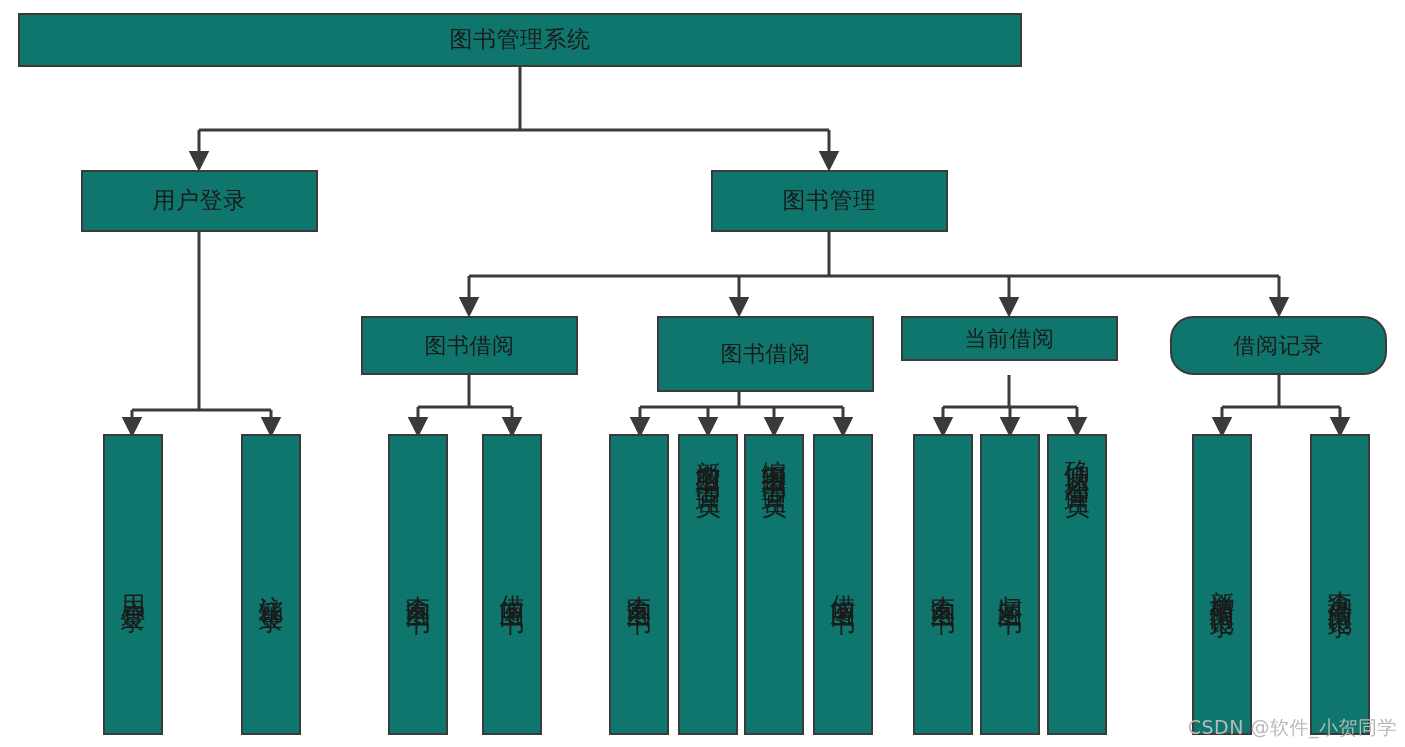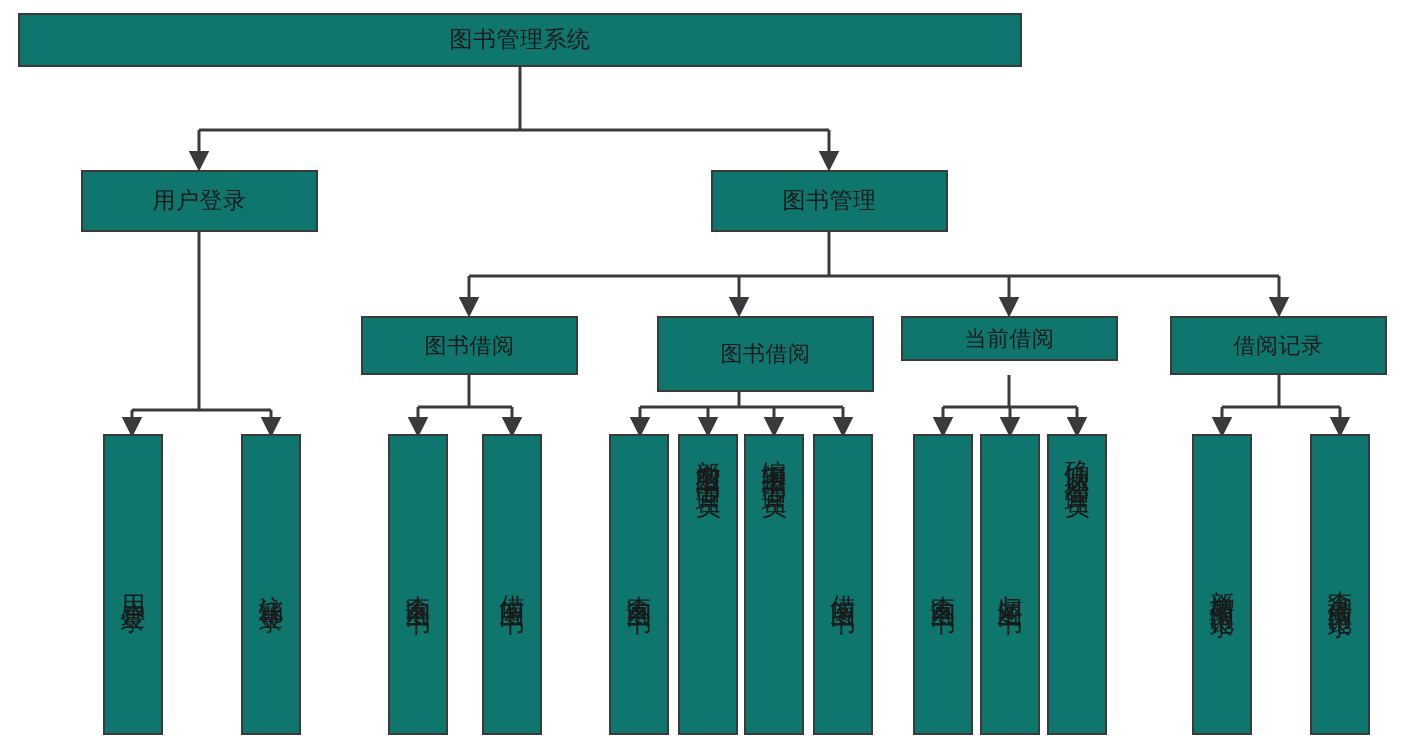--- a/index.html
+++ b/index.html
@@ -155,21 +155,21 @@
   </div>
 
   <div class="node level-two" style="left:657px; top:316px; width:217px; height:76px;">
     <span class="node-label">图书借阅</span>
   </div>
 
   <div class="node level-two" style="left:901px; top:316px; width:217px; height:45px;">
     <span class="node-label">当前借阅</span>
   </div>
 
-  <div class="node level-two" style="left:1170px; top:316px; width:217px; height:59px;">
+  <div class="node level-two" style="left:1170px; top:316px; width:217px; height:59px;border-radius:23px;">
     <span class="node-label">借阅记录</span>
   </div>
 
   <div class="node leaf" style="left:103px; top:434px; width:60px; height:301px;">
     <span class="node-label">用户登录</span>
   </div>
 
   <div class="node leaf" style="left:241px; top:434px; width:60px; height:301px;">
     <span class="node-label">注销登录</span>
   </div>
@@ -211,14 +211,15 @@
   </div>
 
   <div class="node leaf" style="left:1192px; top:434px; width:60px; height:301px;">
     <span class="node-label">新增借阅记录</span>
   </div>
 
   <div class="node leaf" style="left:1310px; top:434px; width:60px; height:301px;">
     <span class="node-label">查询借阅记录</span>
   </div>
 
+  <div id="watermark">CSDN @软件_小贺同学</div>
 
 </div>
 
 </body></html>

